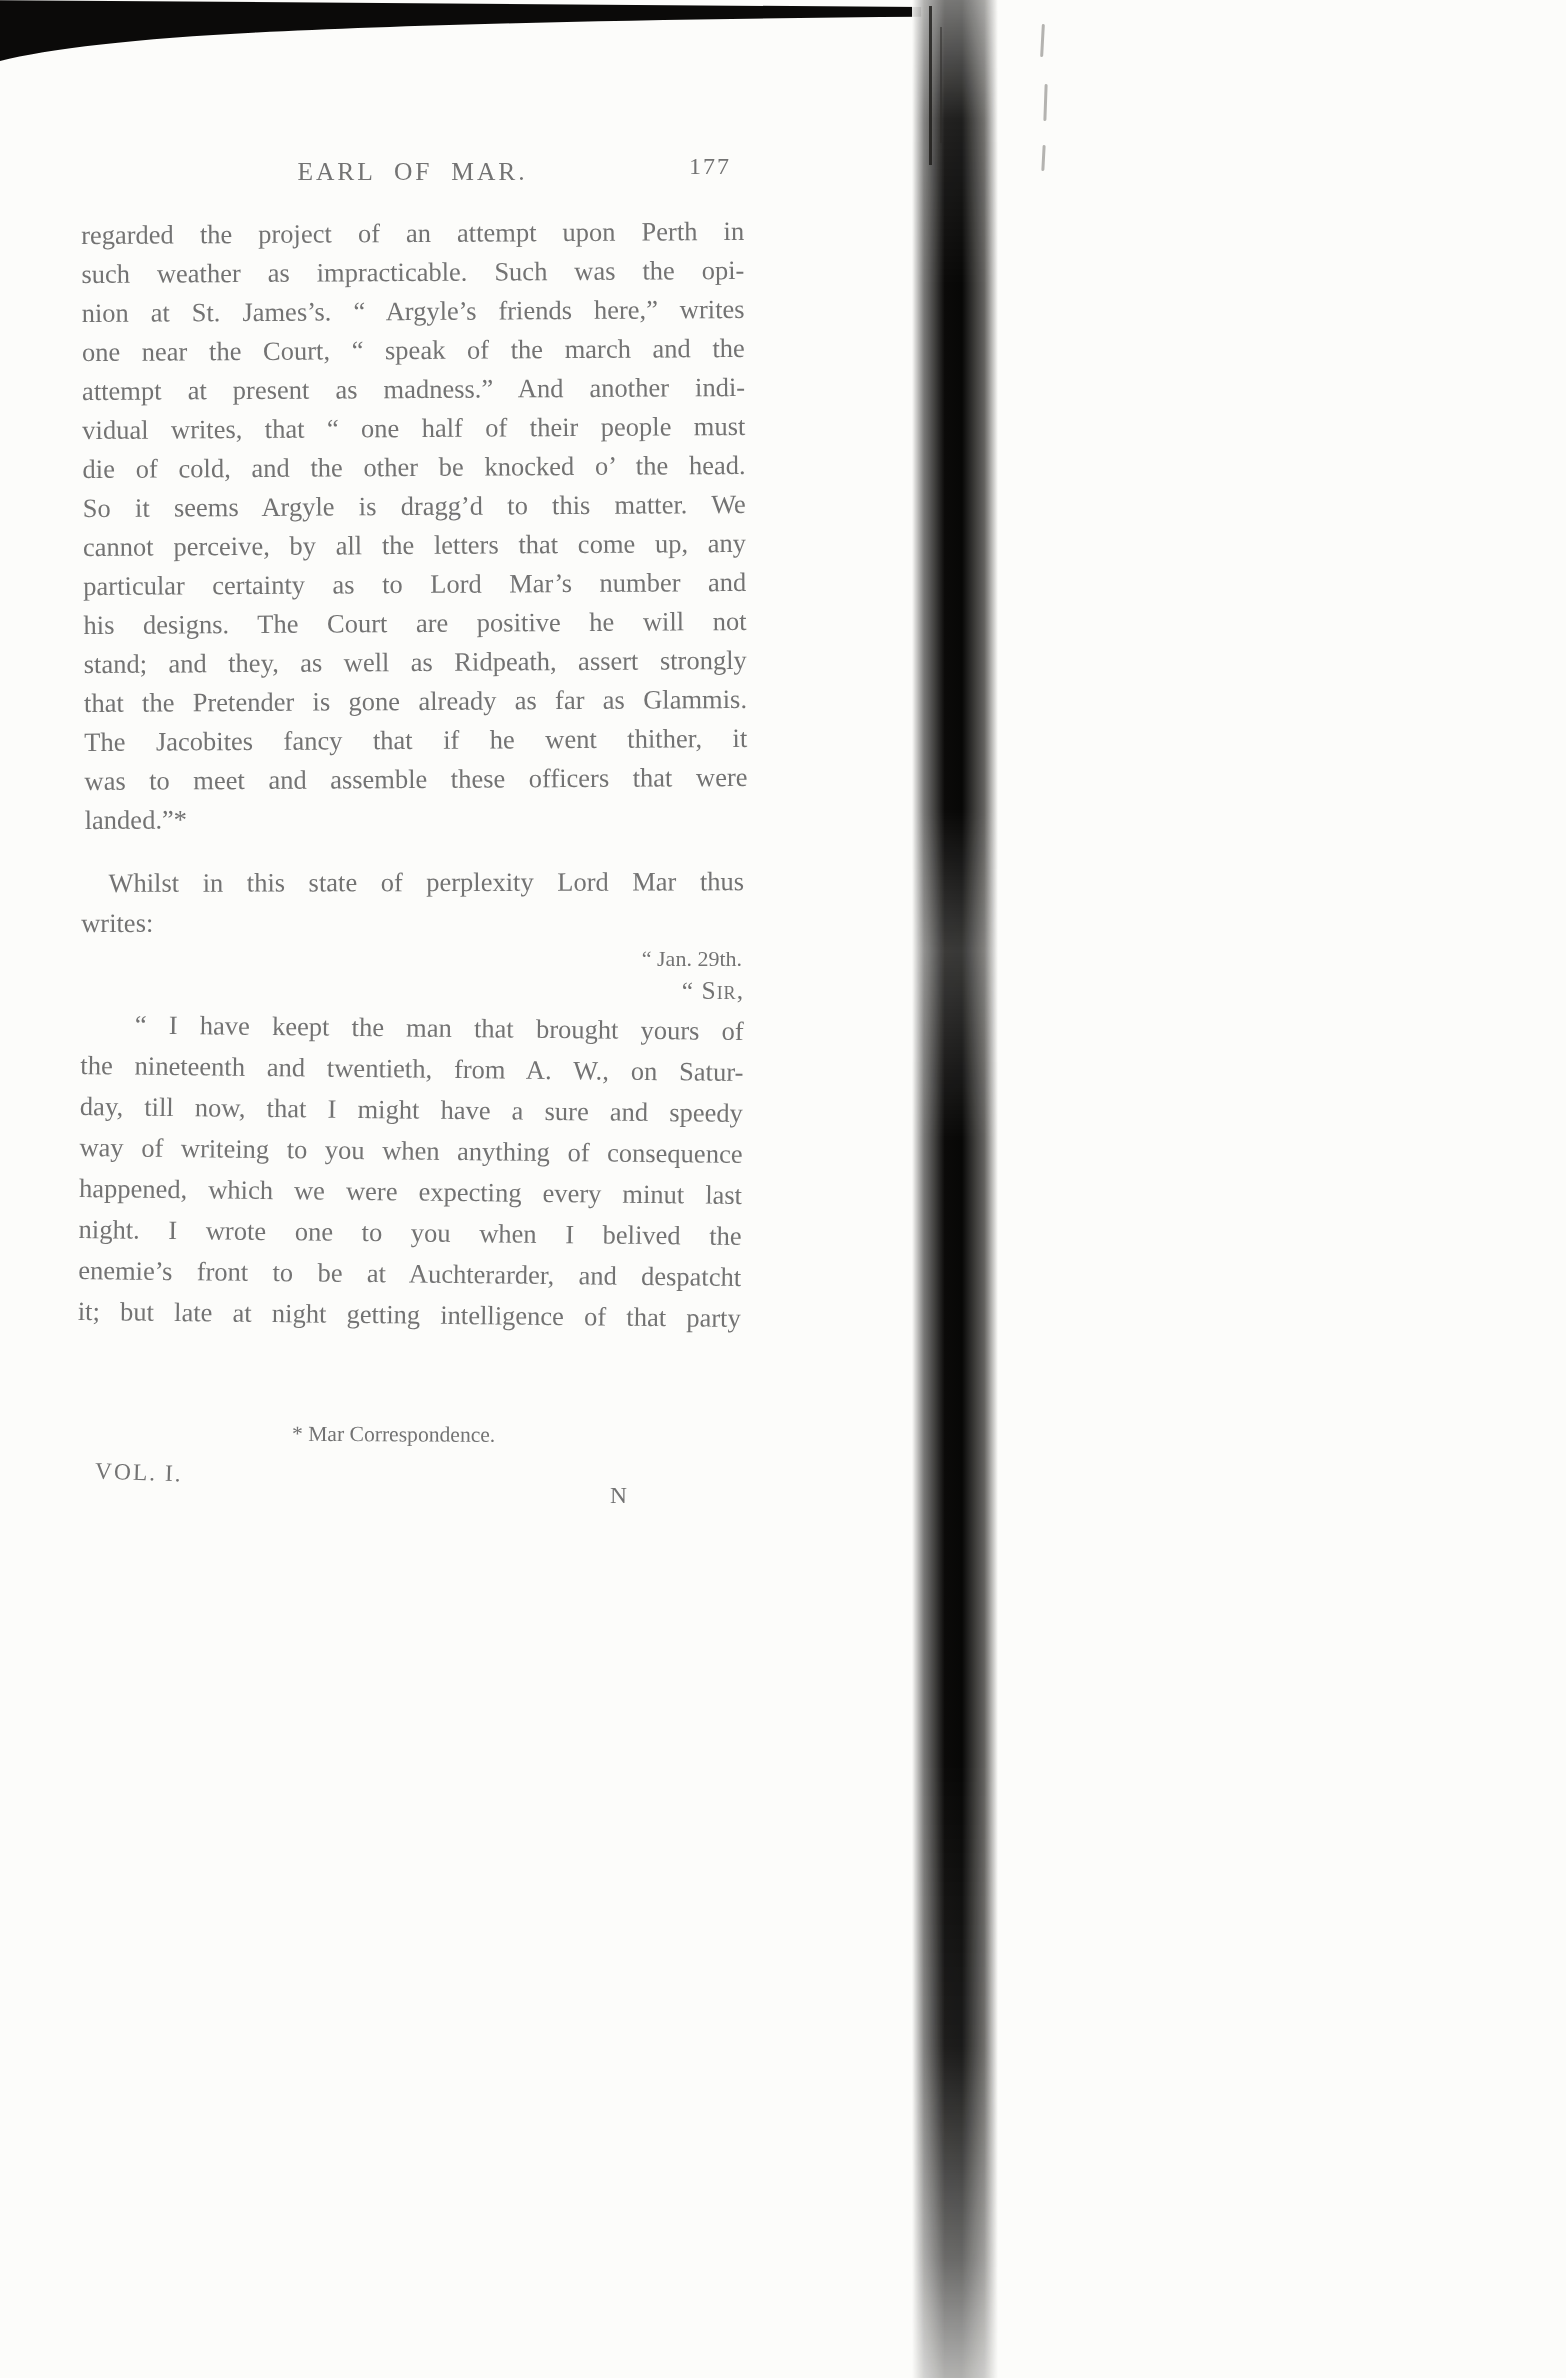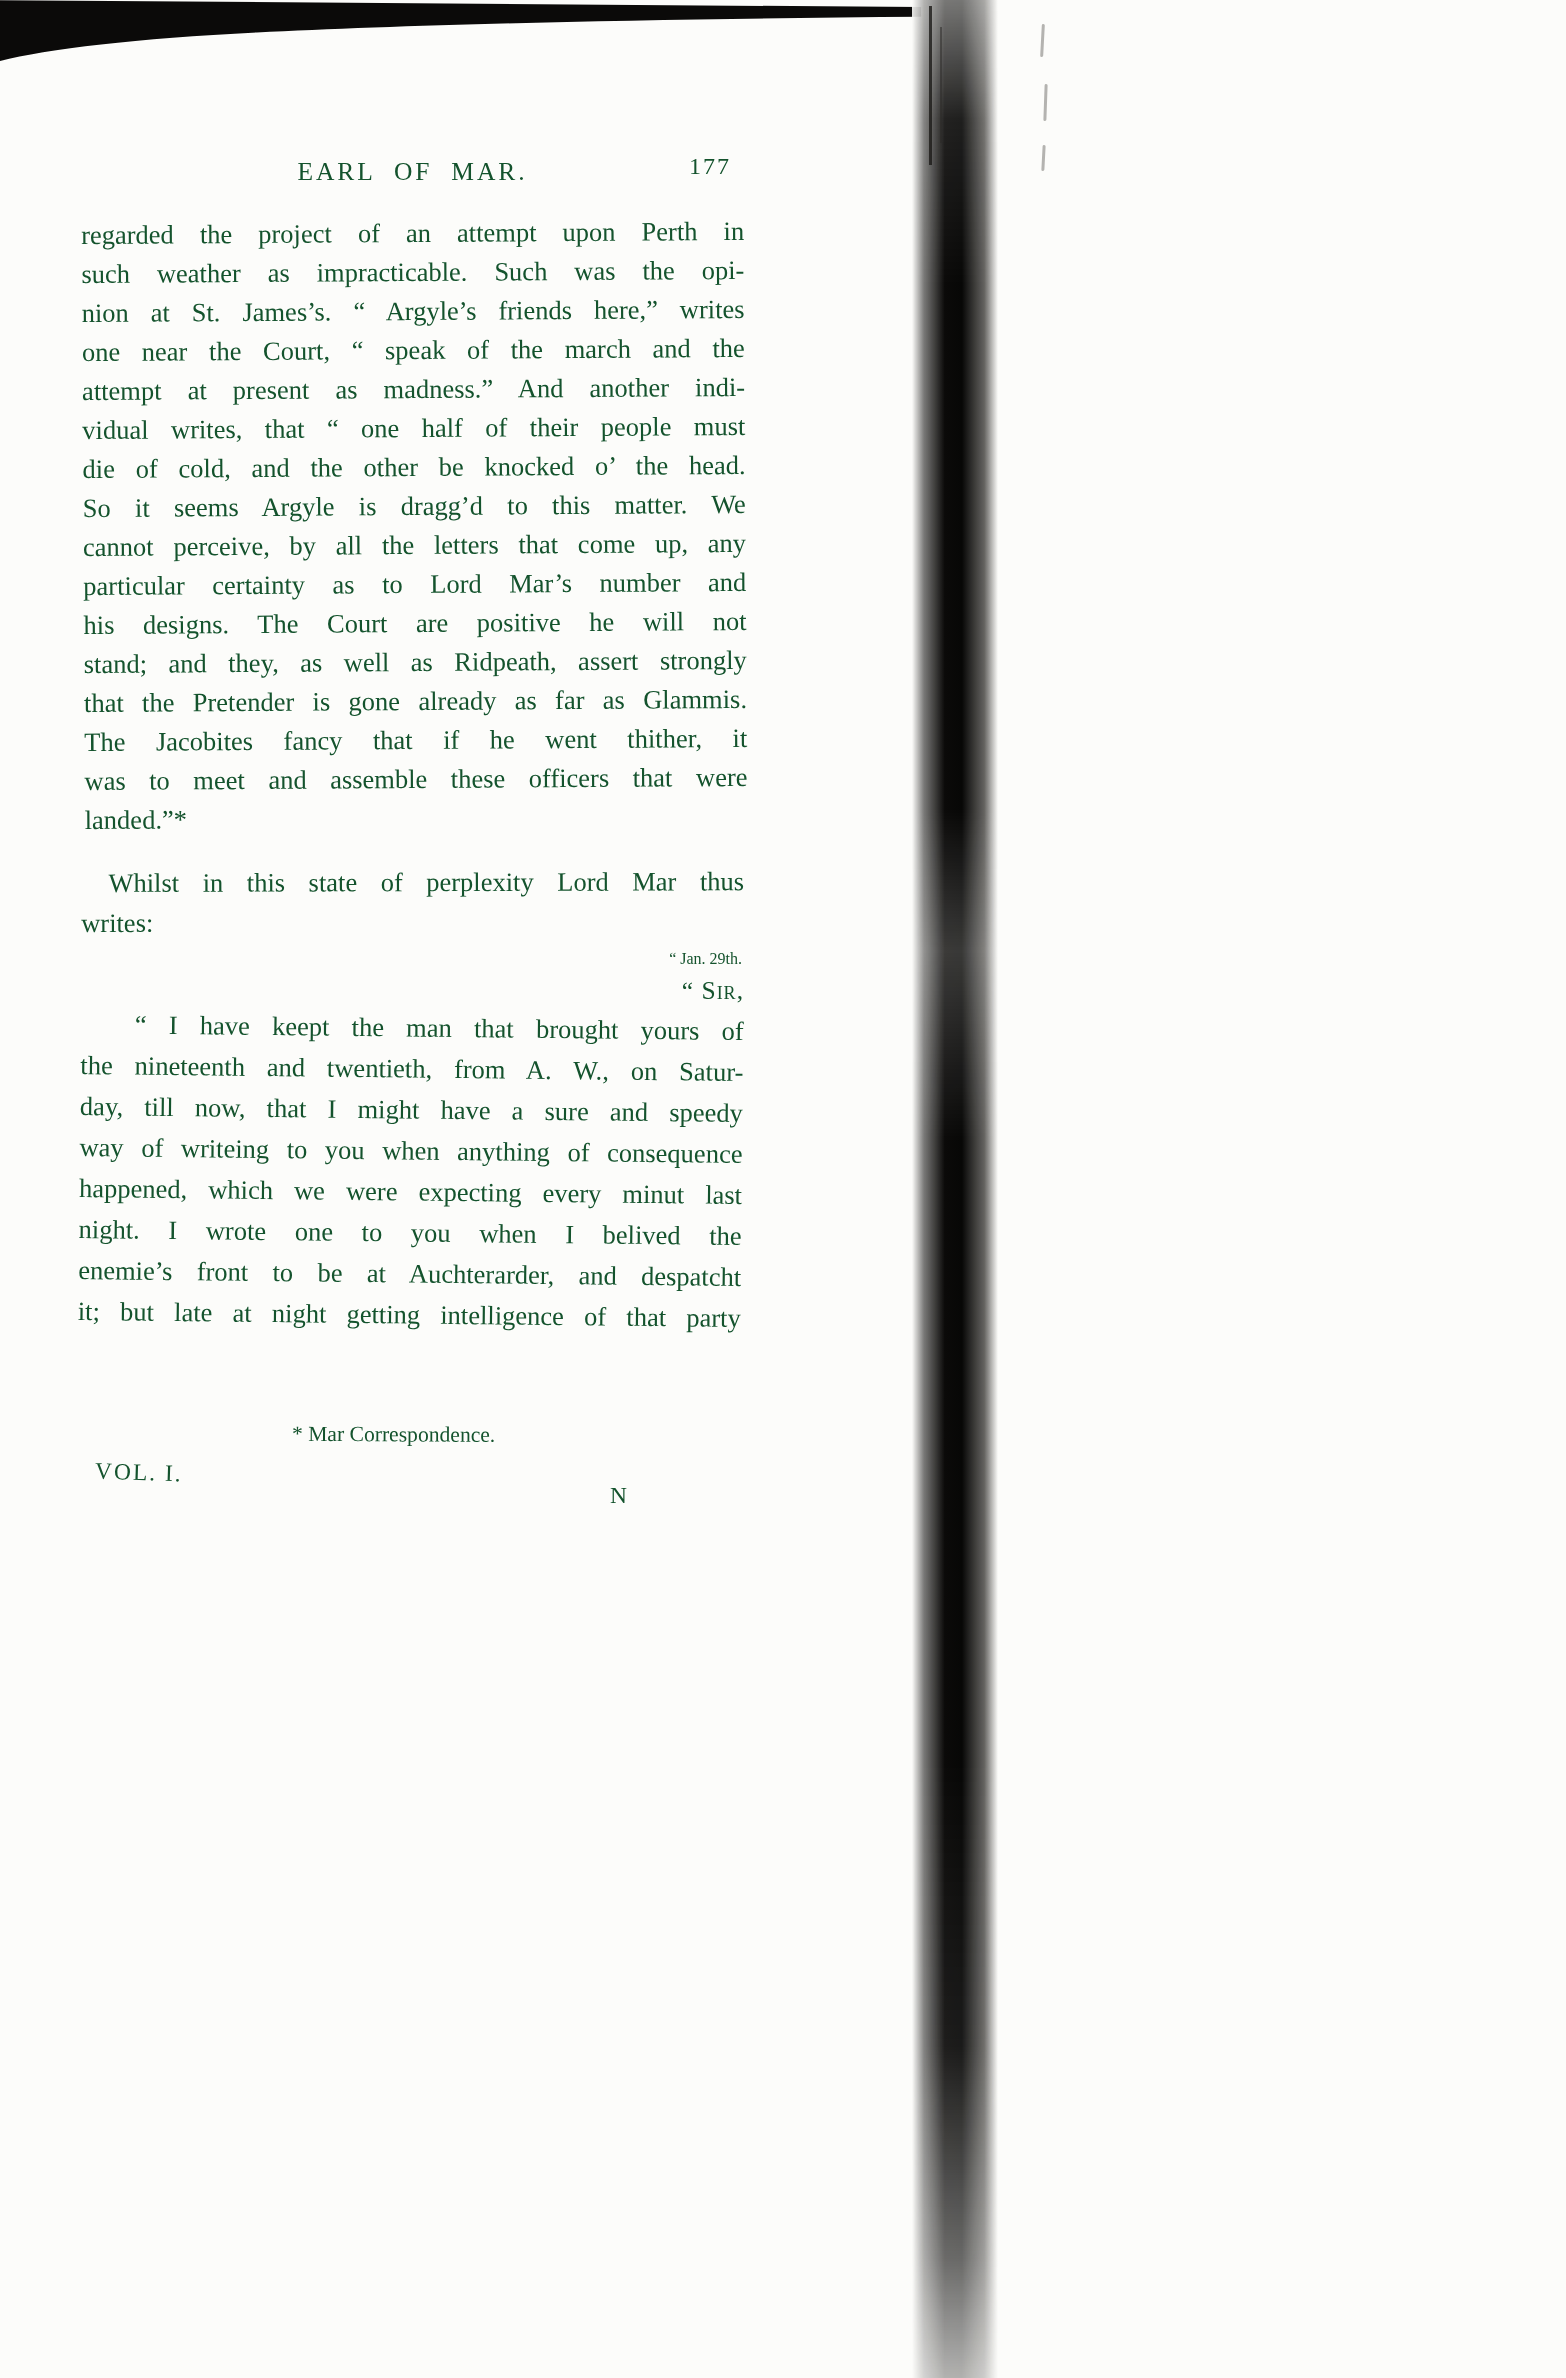--- a/index.html
+++ b/index.html
@@ -2,21 +2,21 @@
 <html><head>
 <meta charset="utf-8">
 <style>
   html,body{margin:0;padding:0;background:#e8e6e2;}
   .page{
     position:relative;
     width:1566px;height:2379px;
     background:#fcfcfa;
     overflow:hidden;
     font-family:"Liberation Serif","DejaVu Serif",serif;
-    color:#14532d;
+    color:#737373;
   }
 
   
   .top-wedge{position:absolute;left:0;top:0;filter:blur(0.4px);}
   .binding-shadow{
     position:absolute;left:912px;top:0;width:86px;height:2379px;
     background:linear-gradient(90deg,
       rgba(10,9,8,0) 0%,
       rgba(12,11,10,.55) 14%,
       #0b0a09 38%,
@@ -55,21 +55,21 @@
 
   .line{line-height:39px;font-size:26.5px;white-space:normal;}
   .j{text-align:justify;text-align-last:justify;}
   .ind1{text-indent:27.4px;}
   .ind2{text-indent:54px;}
 
   .para1{margin-top:25.5px;transform:rotate(-0.35deg);transform-origin:0 0;}
   .para2{margin-top:23.5px;transform:rotate(-0.15deg);transform-origin:0 0;}
   .para2 .line{line-height:40px;}
 
-  .dateline{margin-top:2px;text-align:right;font-size:16px;line-height:27.4px;padding-right:2px;}
+  .dateline{margin-top:2px;text-align:right;font-size:22px;line-height:27.4px;padding-right:2px;}
   .salutation{margin-top:2px;font-size:25.5px;line-height:33px;font-variant:small-caps;letter-spacing:1px;text-align:right;}
 
   .letter{margin-top:3.9px;transform:rotate(0.6deg);transform-origin:100% 0;}
   .letter .line{line-height:41px;}
 
   .footnote{margin-top:84px;margin-left:211px;font-size:21.6px;line-height:25.5px;transform:rotate(0.3deg);}
   .bottom-row{position:relative;margin-top:9.8px;height:59px;}
   .volume-label{position:absolute;left:13.7px;top:0;font-size:23.5px;letter-spacing:2px;transform:rotate(1.8deg);}
   .signature-mark{position:absolute;left:529px;top:23.5px;font-size:23.5px;}
 </style>

